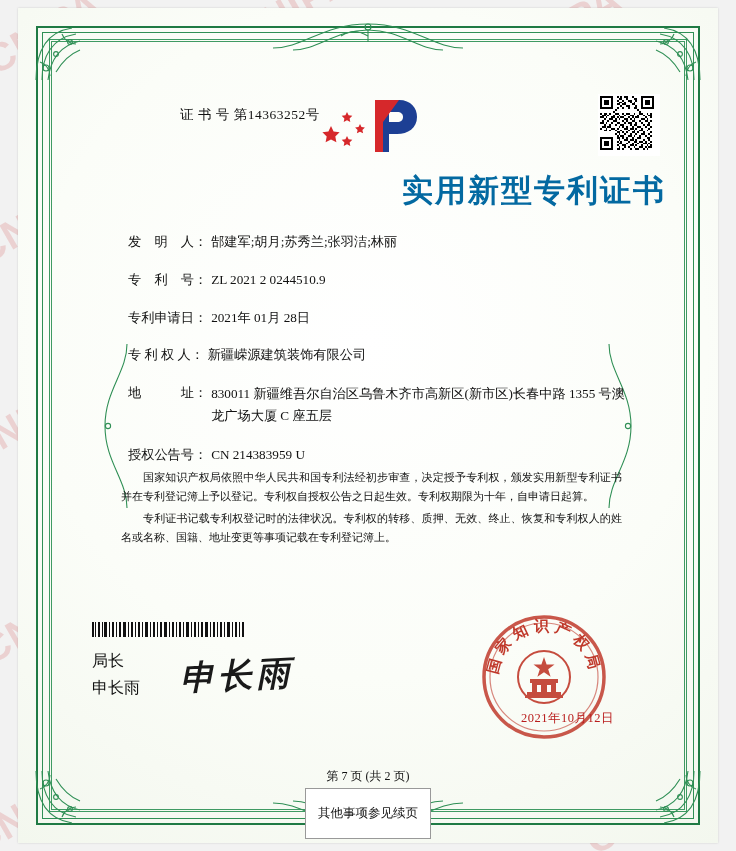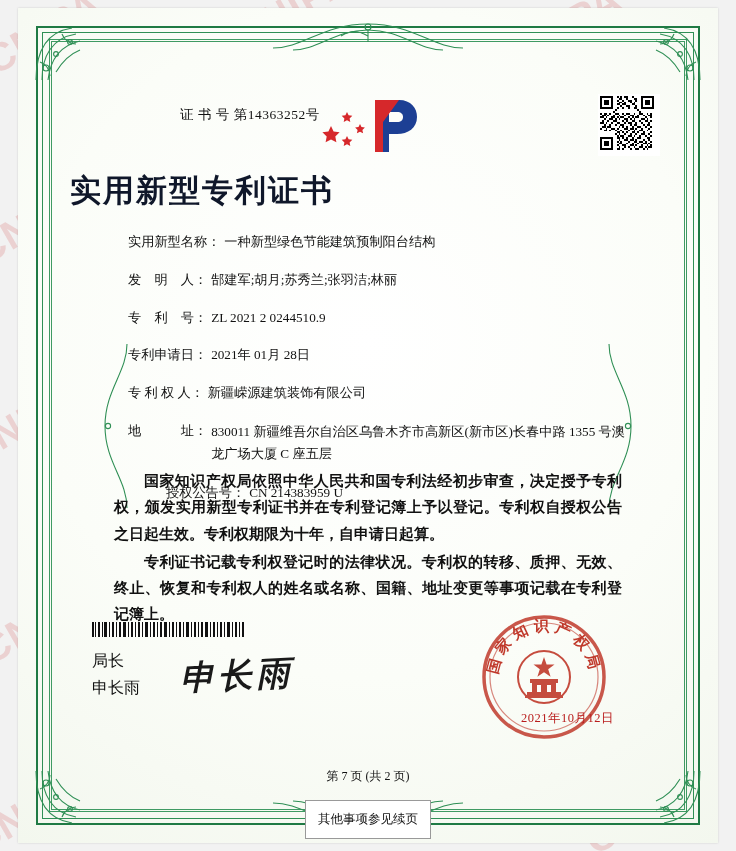--- a/index.html
+++ b/index.html
@@ -101,25 +101,25 @@
     width:58px;height:58px;
     background:#fff;
     padding:2px;
   }
   .logo{
     position:absolute;left:50%;top:32px;transform:translateX(-50%);
     width:110px;height:68px;
   }
   .title{
     position:absolute;left:0;right:0;top:110px;
-    text-align:left;
+    text-align:right;
     font-size:31px;
     font-weight:bold;
     letter-spacing:2px;
-    color:#0f172a;
+    color:#0369a1;
     font-family:"Liberation Serif", serif;
   }
   .fields{
     position:absolute;left:58px;right:40px;top:172px;
     font-size:13.2px;
     line-height:1.5;
   }
   .row{
     display:flex;
     margin-bottom:18px;
@@ -132,27 +132,26 @@
   .val{
     flex:1 1 auto;
     padding-left:4px;
   }
   .row.addr .val{line-height:1.65;}
   .row.two{
     display:flex;
     margin-bottom:18px;
   }
   .two .half{display:flex;}
-  .two .half.second{margin-left:38px;}
+  .two .half.second{}
   .paras{
-    position:absolute;left:44px;right:44px;top:408px;
-    font-size:15px;
+    position:absolute;left:51px;right:44px;top:408px;
+    font-size:11px;
     line-height:1.75;
     text-align:justify;
-    font-weight:bold;
   }
   .paras p{margin:0 0 2px 0;text-indent:2em;}
   .barcode{
     position:absolute;left:22px;bottom:154px;
     width:155px;height:15px;
   }
   .sign-block{
     position:absolute;left:22px;bottom:90px;
     font-size:16px;line-height:1.7;
   }
@@ -181,21 +180,21 @@
     text-align:center;
     font-size:12px;
   }
   .footnote{
     position:absolute;
     left:50%;transform:translateX(-50%);
     bottom:12px;
     z-index:4;
     border:1px solid #999;
     background:#fff;
-    padding:10px 12px;
+    padding:16px 12px;
     font-size:12.5px;
     color:#111;
   }
 </style>
 </head>
 <body>
 
 <div class="wm-layer">
   <div class="wm" style="left:-20px;top:10px;">CNIPA</div>
   <div class="wm" style="left:230px;top:-15px;">CNIPA</div>
@@ -524,24 +523,20 @@
         <path d="M62 8 L86 8 C98 8 104 16 104 25 C104 36 95 42 84 42 L76 42 L76 60 L62 60 Z" fill="#1d3f94"></path>
         <path d="M76 20 L84 20 C88 20 90 22 90 25 C90 28 88 30 84 30 L76 30 Z" fill="#fdfdfa"></path>
         <path d="M62 8 L86 8 L70 30 L70 60 L62 60 Z" fill="#d6282b"></path>
       </svg>
     </div>
 
     <div class="title">实用新型专利证书</div>
 
     <div class="fields">
       <div class="row">
-        <span class="lbl">实用新型名称：</span>
-        <span class="val">一种新型绿色节能建筑预制阳台结构</span>
-      </div>
-      <div class="row">
         <span class="lbl">发　明　人：</span>
         <span class="val">郜建军;胡月;苏秀兰;张羽洁;林丽</span>
       </div>
       <div class="row">
         <span class="lbl">专　利　号：</span>
         <span class="val">ZL 2021 2 0244510.9</span>
       </div>
       <div class="row">
         <span class="lbl">专利申请日：</span>
         <span class="val">2021年 01月 28日</span>

